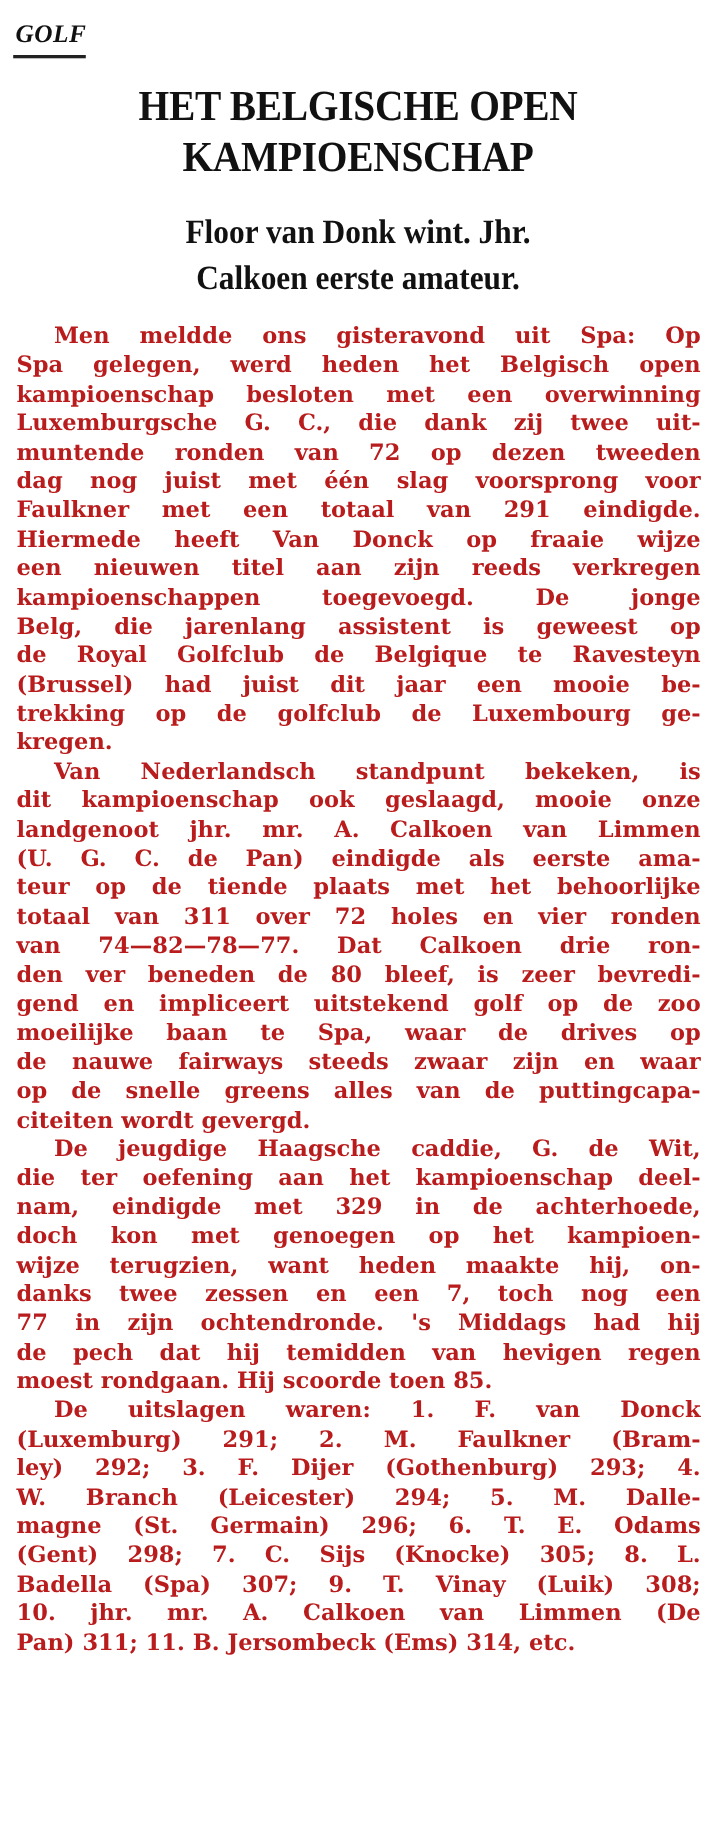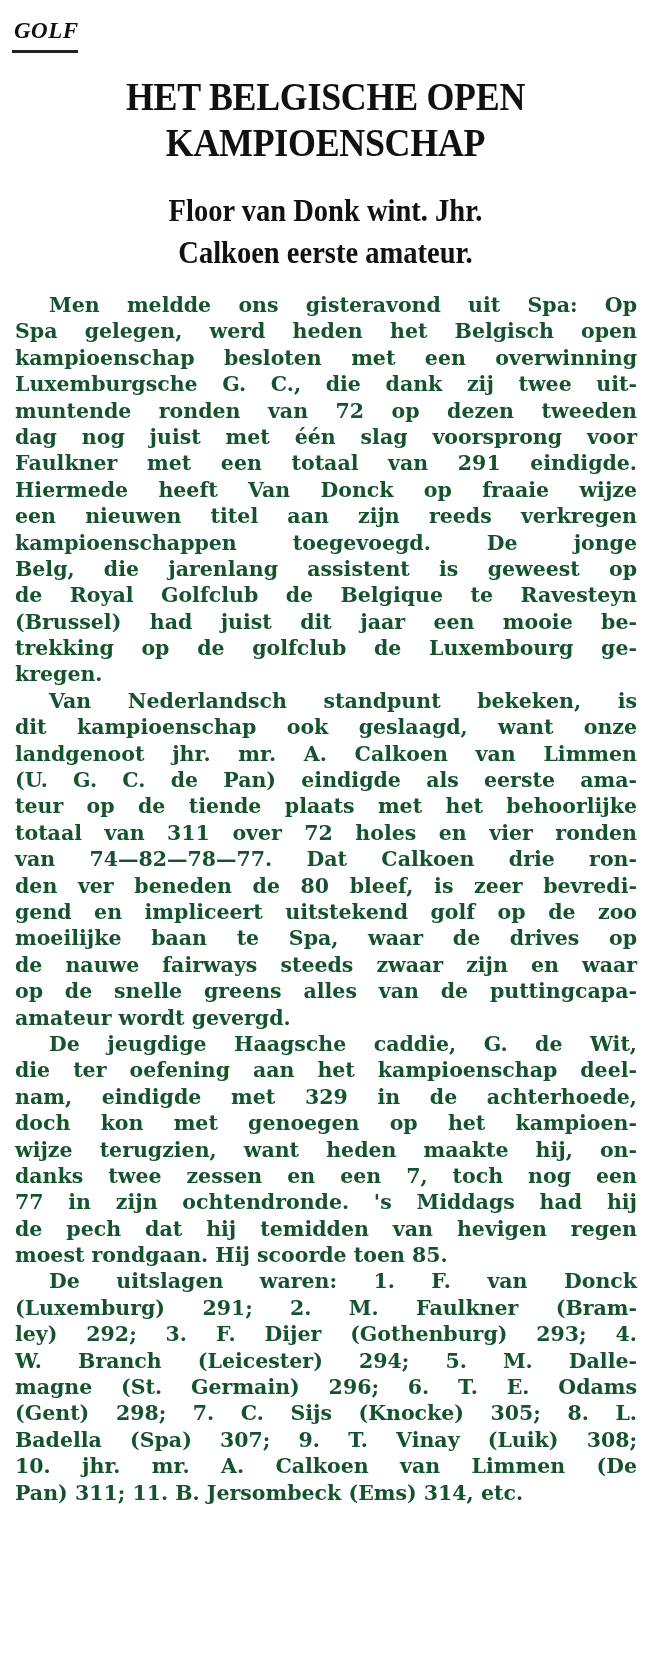--- a/index.html
+++ b/index.html
@@ -19,21 +19,21 @@
     line-height: 46px; letter-spacing: -0.3px; color: #111; transform: scaleX(0.92);
   }
   .subhead {
     position: absolute; left: 0; width: 651px; top: 190px; text-align: center;
     font-family: "Liberation Serif", serif; font-weight: bold; font-size: 31px;
     line-height: 42px; color: #111; transform: scaleX(0.92);
   }
   .body {
     position: absolute; left: 15px; top: 292px; width: 622px;
     font-family: "DejaVu Serif", serif; font-size: 20.5px; line-height: 26.4px;
-    color: #14532d; font-weight: bold;
+    color: #b91c1c; font-weight: bold;
   }
   .line { display: block; white-space: nowrap; text-align: justify; text-align-last: justify; height: 26.4px; }
   .line.last { text-align-last: left; }
   .line.indent { padding-left: 34px; }
 </style>
 </head>
 <body>
 
 <div class="page">
   <div class="section-label">GOLF</div>
@@ -62,32 +62,32 @@
         <span class="line">een nieuwen titel aan zijn reeds verkregen</span>
         <span class="line">kampioenschappen toegevoegd. De jonge</span>
         <span class="line">Belg, die jarenlang assistent is geweest op</span>
         <span class="line">de Royal Golfclub de Belgique te Ravesteyn</span>
         <span class="line">(Brussel) had juist dit jaar een mooie be-</span>
         <span class="line">trekking op de golfclub de Luxembourg ge-</span>
         <span class="line last">kregen.</span>
       </div>
       <div>
         <span class="line indent">Van Nederlandsch standpunt bekeken, is</span>
-        <span class="line">dit kampioenschap ook geslaagd, want onze</span>
+        <span class="line">dit kampioenschap ook geslaagd, mooie onze</span>
         <span class="line">landgenoot jhr. mr. A. Calkoen van Limmen</span>
         <span class="line">(U. G. C. de Pan) eindigde als eerste ama-</span>
         <span class="line">teur op de tiende plaats met het behoorlijke</span>
         <span class="line">totaal van 311 over 72 holes en vier ronden</span>
         <span class="line">van 74—82—78—77. Dat Calkoen drie ron-</span>
         <span class="line">den ver beneden de 80 bleef, is zeer bevredi-</span>
         <span class="line">gend en impliceert uitstekend golf op de zoo</span>
         <span class="line">moeilijke baan te Spa, waar de drives op</span>
         <span class="line">de nauwe fairways steeds zwaar zijn en waar</span>
         <span class="line">op de snelle greens alles van de puttingcapa-</span>
-        <span class="line last">amateur wordt gevergd.</span>
+        <span class="line last">citeiten wordt gevergd.</span>
       </div>
       <div>
         <span class="line indent">De jeugdige Haagsche caddie, G. de Wit,</span>
         <span class="line">die ter oefening aan het kampioenschap deel-</span>
         <span class="line">nam, eindigde met 329 in de achterhoede,</span>
         <span class="line">doch kon met genoegen op het kampioen-</span>
         <span class="line">wijze terugzien, want heden maakte hij, on-</span>
         <span class="line">danks twee zessen en een 7, toch nog een</span>
         <span class="line">77 in zijn ochtendronde. 's Middags had hij</span>
         <span class="line">de pech dat hij temidden van hevigen regen</span>

